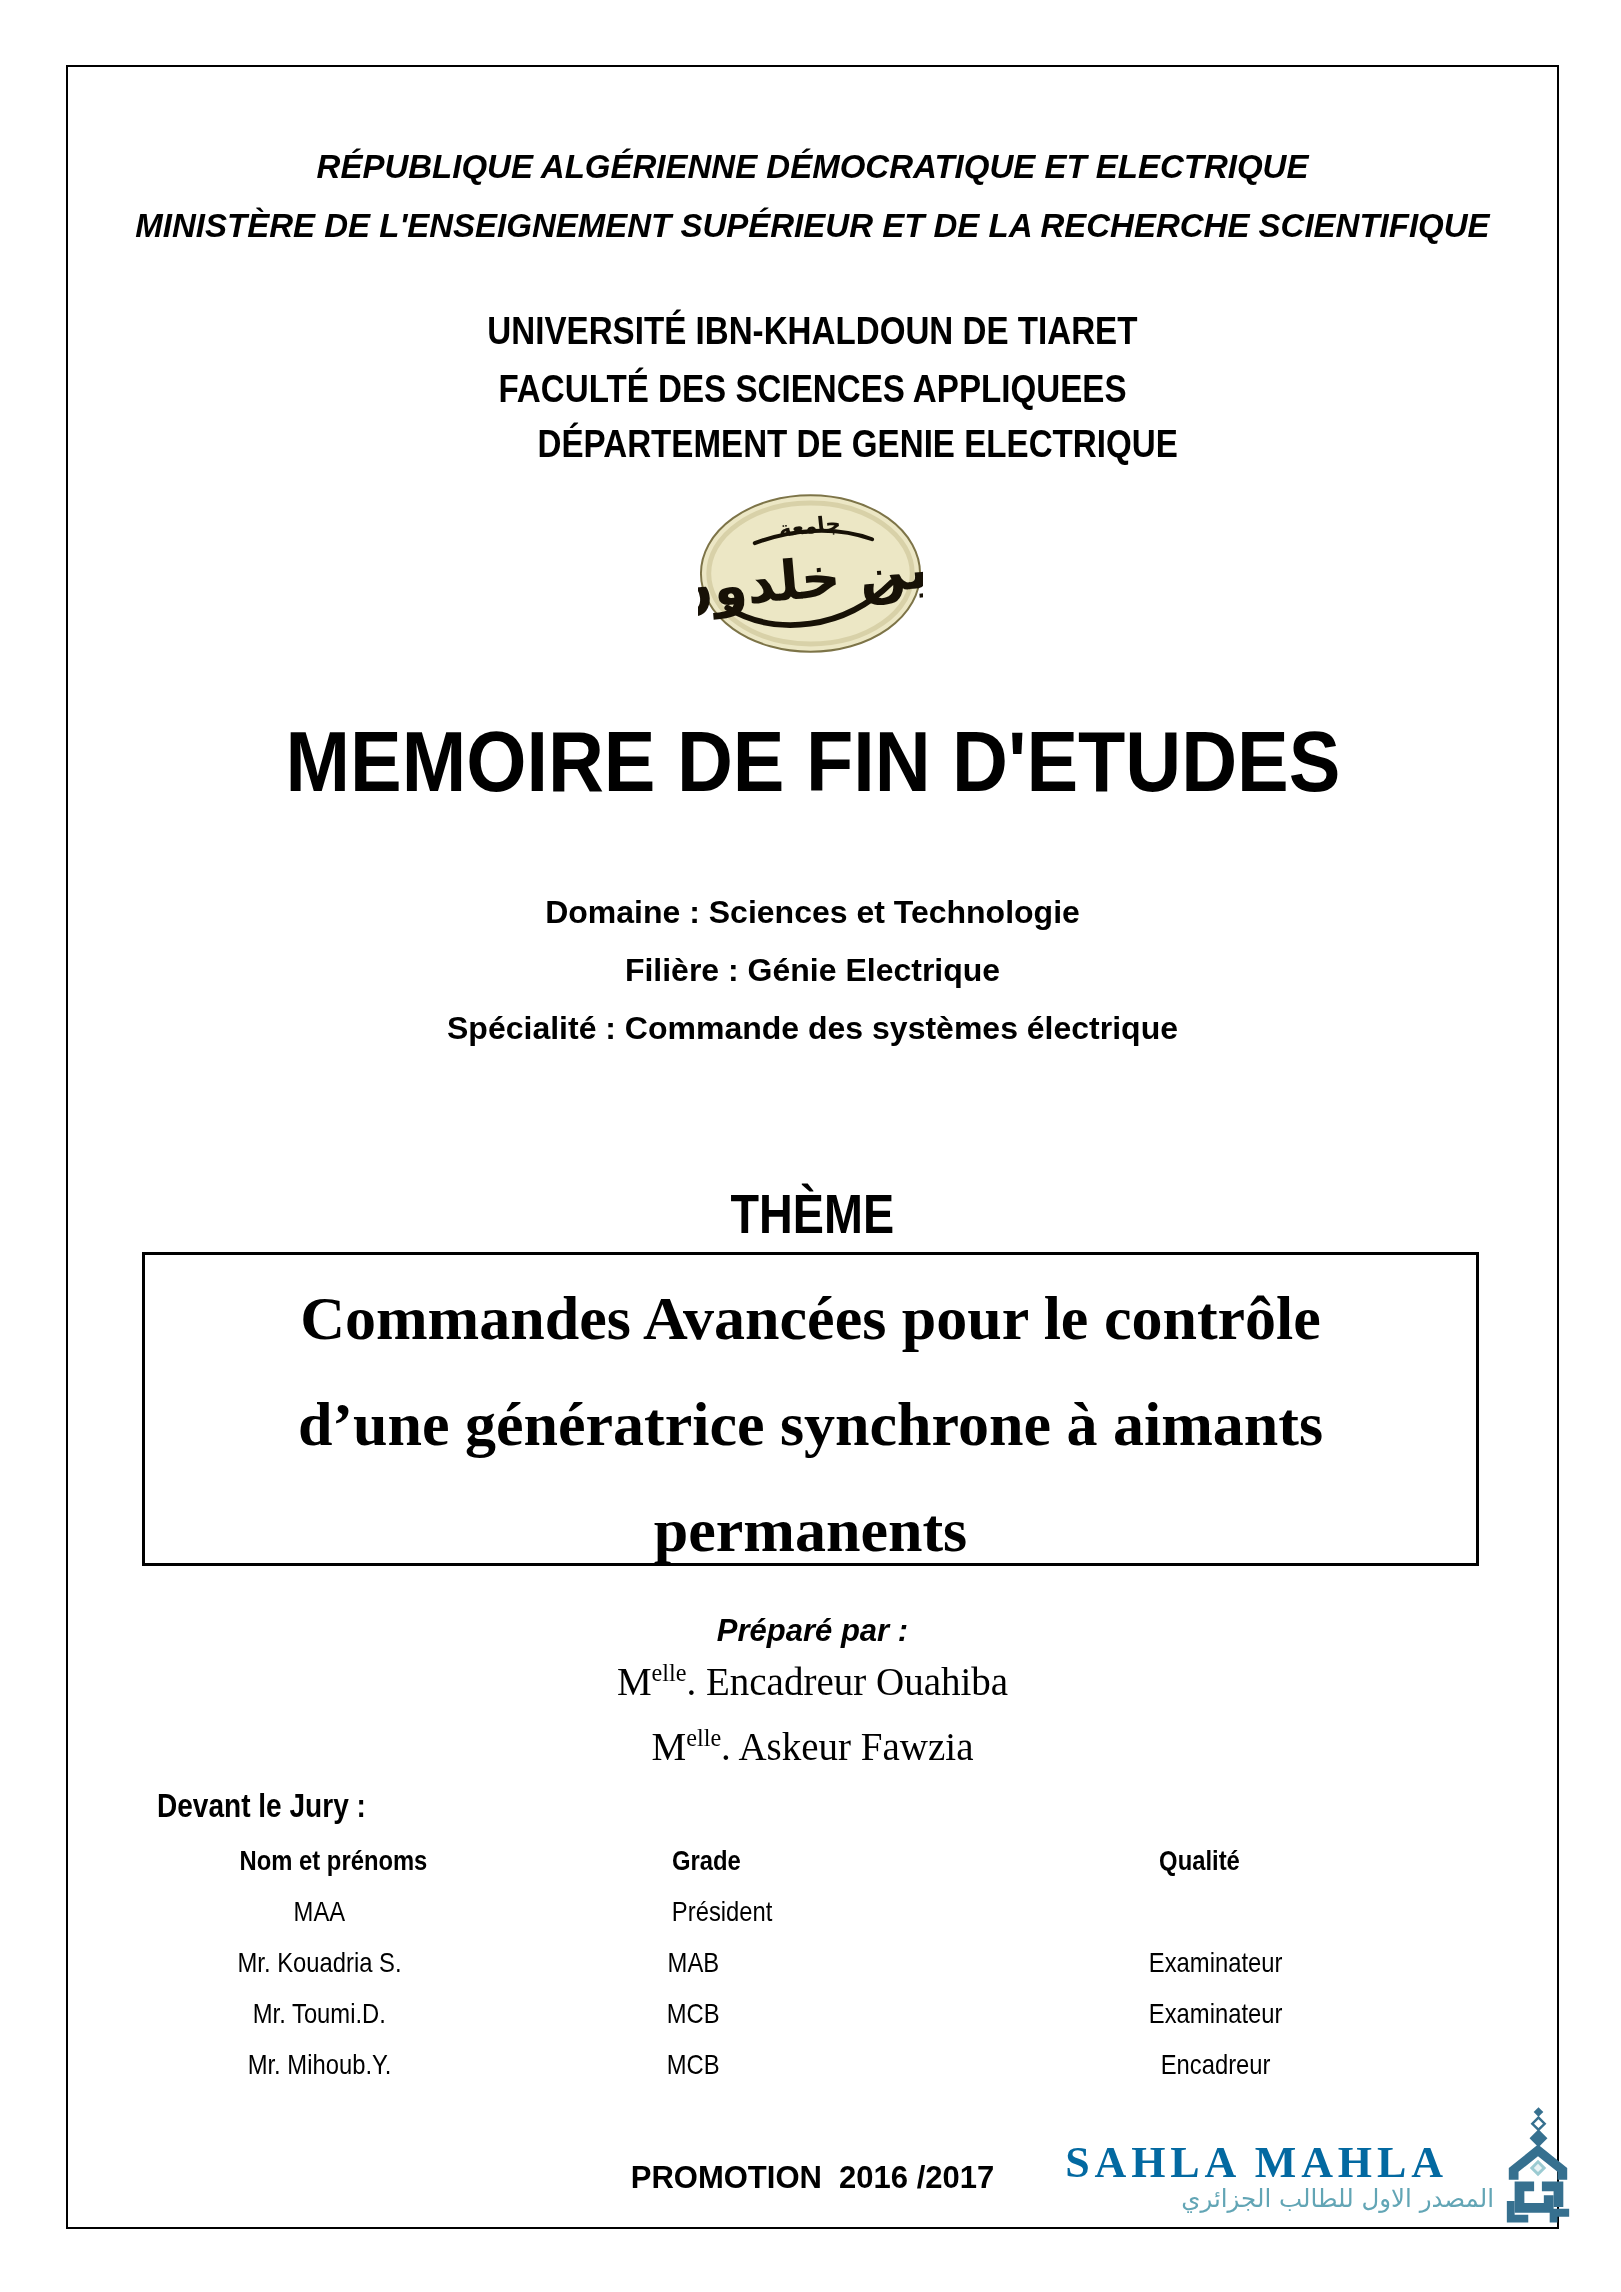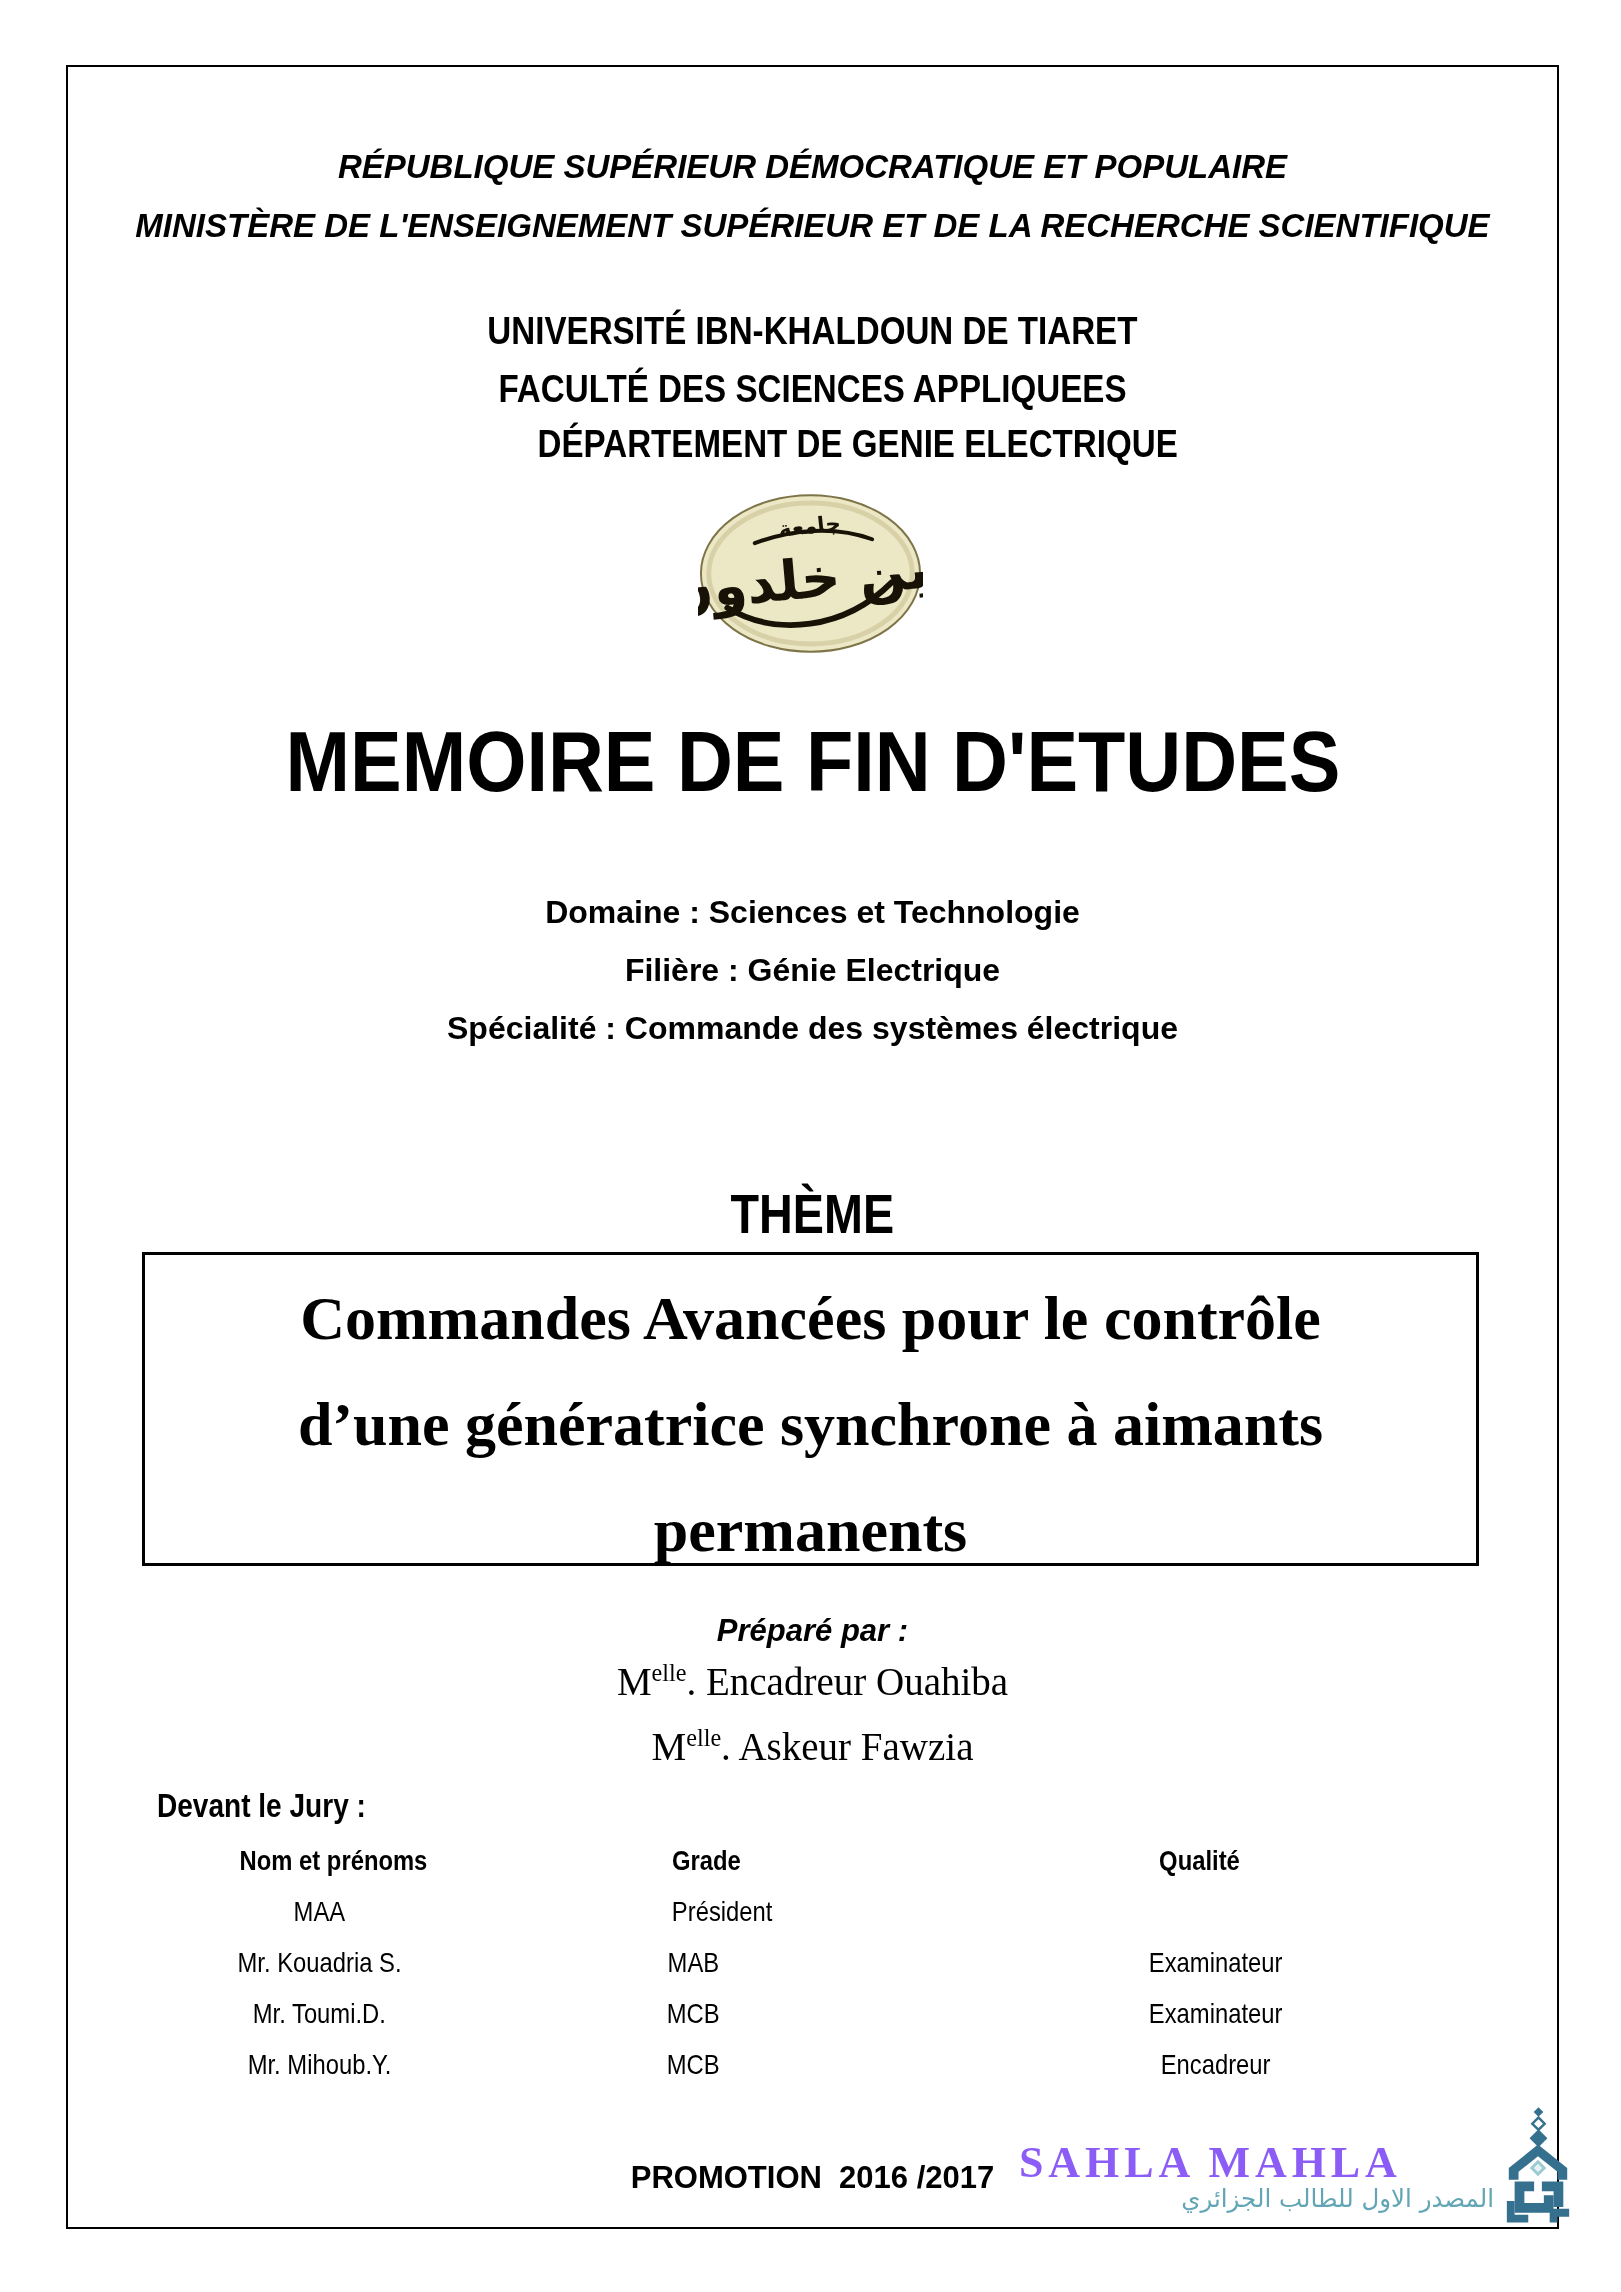--- a/index.html
+++ b/index.html
@@ -48,36 +48,36 @@
   .jury-label { top:1786px; font-size:33px; font-weight:bold; }
 
   .jury-table { position:absolute; left:66px; top:1835px; width:1493px; }
   .jury-row { display:grid; grid-template-columns:34% 16% 50%; height:51px; align-items:center; }
   .jury-cell { text-align:center; font-size:28px; }
   .jury-cell.c3 { padding-left:59px; box-sizing:border-box; }
   .jury-head .jury-cell { font-weight:bold;padding-left:27px; }
 
   .promotion { top:2159px; font-size:31px; font-weight:bold; white-space:pre; }
 
-  .wm-brand { position:absolute; left:1019px; top:2141px; width:475px; text-align:left;
+  .wm-brand { position:absolute; left:1019px; top:2141px; width:475px; text-align:center;
               font-family:"Liberation Serif", serif; font-weight:bold; font-size:44px;
-              letter-spacing:4.9px; color:#8b5cf6; line-height:1; }
+              letter-spacing:4.9px; color:#0369a1; line-height:1; }
   .wm-tagline { position:absolute; left:1019px; top:2184px; width:475px; text-align:right;
                 direction:rtl; font-family:"DejaVu Sans", sans-serif; font-size:24.5px;
                 color:#62a5b5; line-height:1.2; }
   .wm-ornament { position:absolute; left:1501px; top:2107px; width:74px; height:118px; }
 </style>
 </head>
 <body>
 
 <div class="page">
 
   <div class="border-rect"></div>
 
-  <div class="abs-center republic it-bold">RÉPUBLIQUE SUPÉRIEUR DÉMOCRATIQUE ET POPULAIRE</div>
+  <div class="abs-center republic it-bold">RÉPUBLIQUE ALGÉRIENNE DÉMOCRATIQUE ET ELECTRIQUE</div>
   <div class="abs-center ministry it-bold">MINISTÈRE DE L'ENSEIGNEMENT SUPÉRIEUR ET DE LA RECHERCHE SCIENTIFIQUE</div>
 
   <div class="abs-center university"><span class="narrow">UNIVERSITÉ IBN-KHALDOUN DE TIARET</span></div>
   <div class="abs-center faculty"><span class="narrow">FACULTÉ DES SCIENCES APPLIQUEES</span></div>
   <div class="abs-center department"><span class="narrow">DÉPARTEMENT DE GENIE ELECTRIQUE</span></div>
 
   <svg class="seal" viewBox="0 0 230 166">
     <ellipse cx="115" cy="83" rx="112" ry="80" fill="#ece7c5" stroke="#7d7448" stroke-width="2"></ellipse>
     <ellipse cx="115" cy="83" rx="104" ry="72" fill="none" stroke="#d8d1a8" stroke-width="5"></ellipse>
     <path d="M30,118 C80,148 150,140 198,92" fill="none" stroke="#171106" stroke-width="6" stroke-linecap="round"></path>

